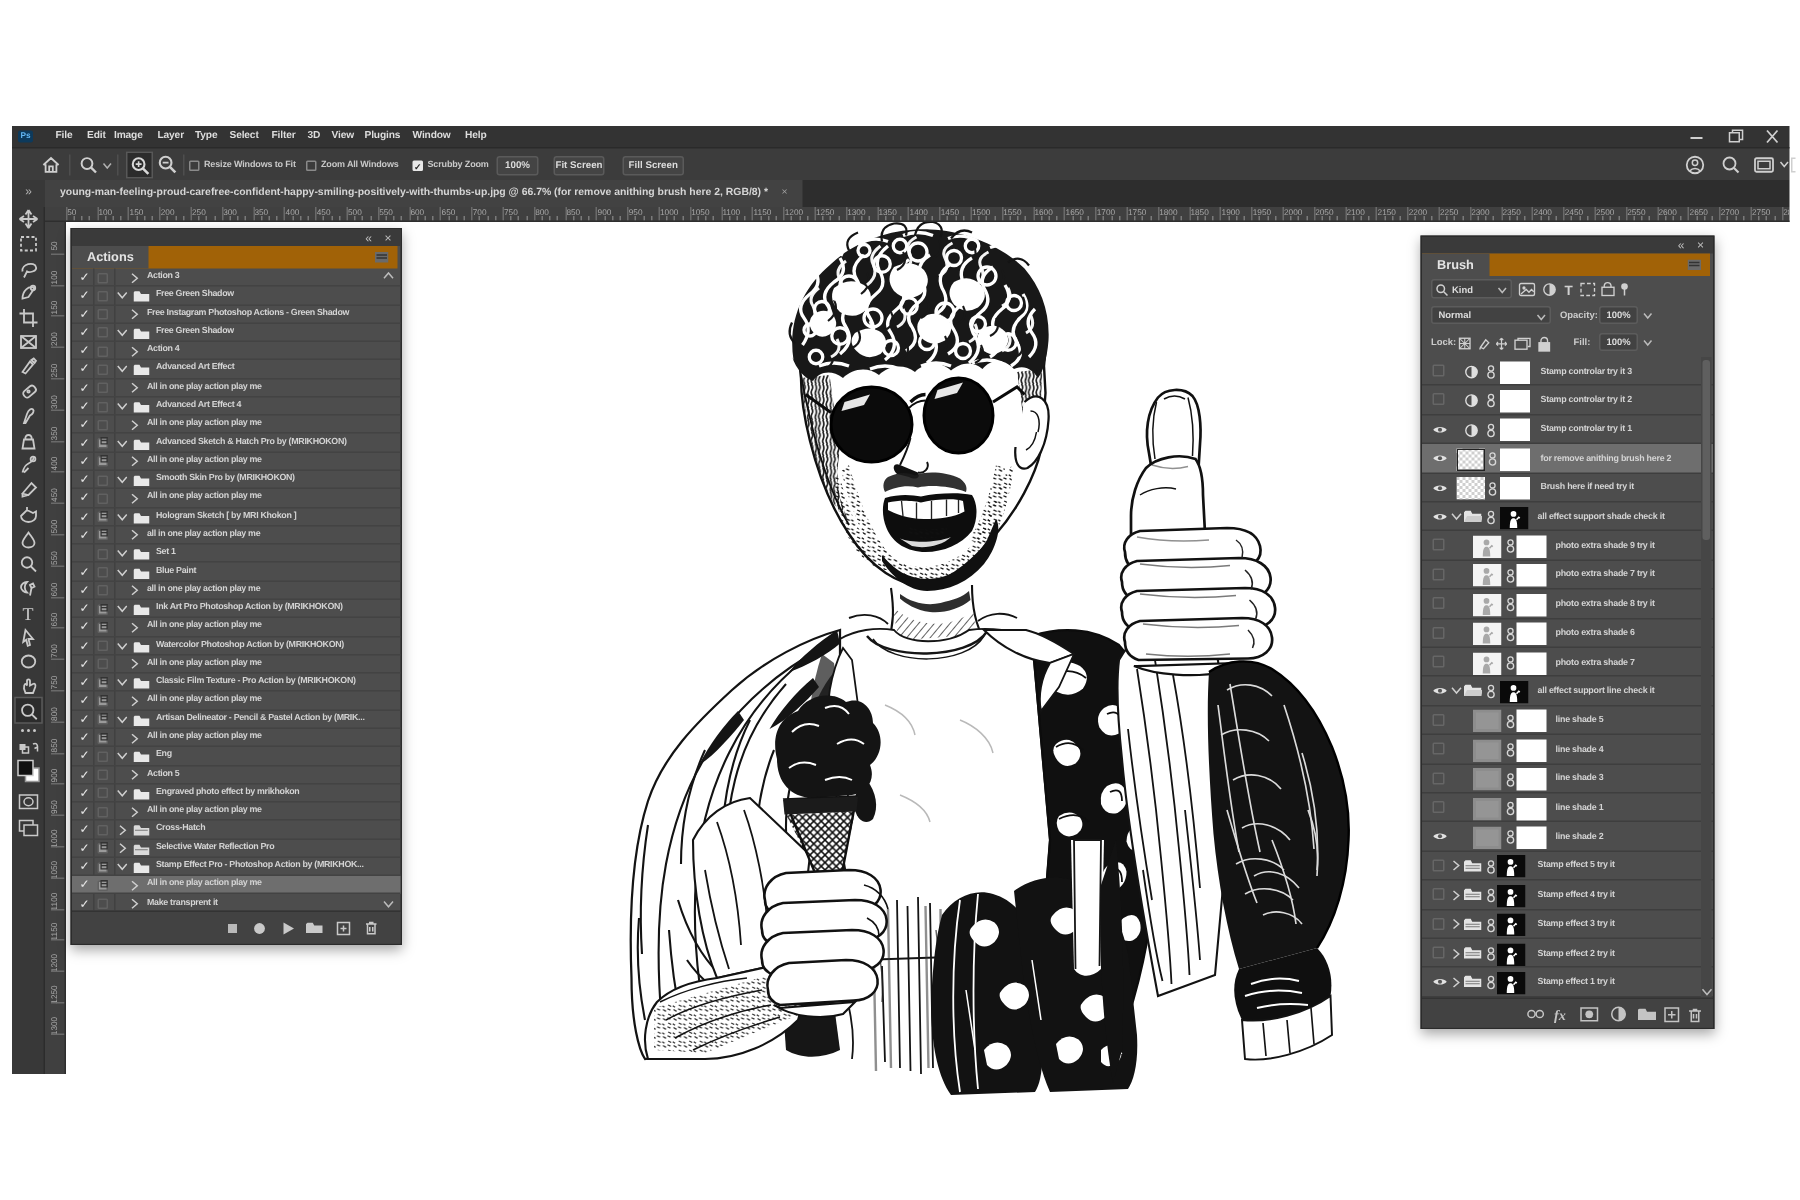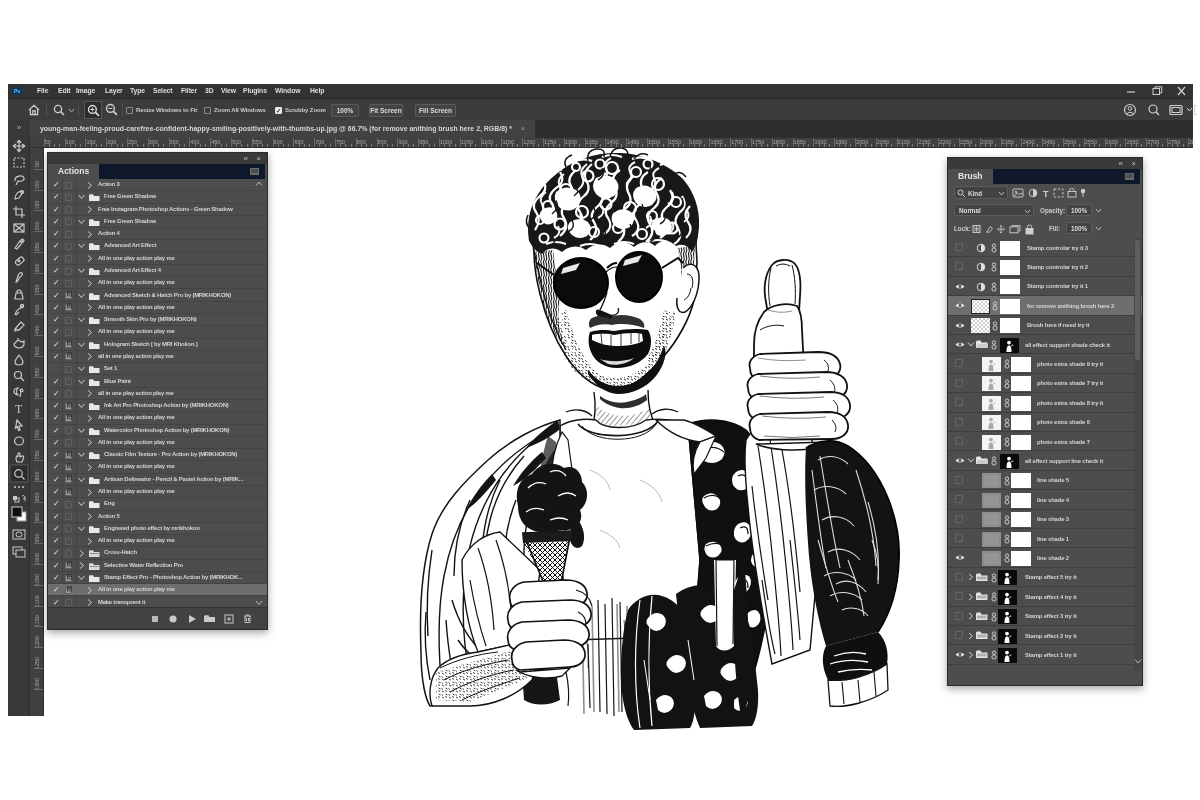--- a/index.html
+++ b/index.html
@@ -45,21 +45,21 @@
     transform:rotate(-90deg); transform-origin:center; width:22px; text-align:center; }
   .vtickb { position:absolute; right:0; height:1px; width:9px; background:#6a6a6a; }
   
   #toolbar { left:8px; top:138px; width:22px; height:578px; background:#383838;
     border-right:1px solid #2c2c2c; }
   
   .panel { position:absolute; background:#4d4d4d; border:1px solid #2b2b2b;
     box-shadow:0 3px 8px rgba(0,0,0,.35); }
   .ptopbar { position:absolute; left:0; right:0; top:0; height:11px; background:#3a3a3a;
     color:#c0c0c0; font-size:8px; }
-  .ptabrow { position:absolute; left:0; right:2px; top:11px; height:15px; background:#0f172a; }
+  .ptabrow { position:absolute; left:0; right:2px; top:11px; height:15px; background:#a16207; }
   .ptab { position:absolute; left:0; top:0; height:15px; background:#4d4d4d; color:#e4e4e4;
     font-size:8.5px; font-weight:bold; line-height:15px; padding:0 10px; }
   .prow { position:absolute; left:0; right:0; border-bottom:1px solid #434343;
     color:#d4d4d4; font-size:8.5px; }
 </style>
 </head>
 <body>
 
 <div class="abs" id="menubar">
   <div id="pslogo">Ps</div>
@@ -1673,13 +1673,28 @@
         <path d="M11 8.5 L12.5 6.8 L13.2 7.4" stroke="#fff" stroke-width="1" fill="none"></path>
       </svg>
       <span style="position:absolute;left:77px;top:6.5px;font-size:5.9px;font-weight:bold;letter-spacing:-0.15px">Stamp effect 1 try it</span>
     </div>
     <div style="position:absolute;right:1px;top:80px;width:7px;height:433px;background:#464646">
       <div style="position:absolute;left:1px;top:2px;width:5px;height:120px;background:#5f5f5f;border-radius:2px"></div>
       <svg style="position:absolute;left:0px;top:420px" width="8" height="7">
         <path d="M1 1.5 L4 5 L7 1.5" fill="none" stroke="#bbb"></path>
       </svg>
     </div>
+    <div style="position:absolute;left:0;right:0;bottom:0;height:20px;background:#424242;border-top:1px solid #333"><svg width="196" height="20">
+        <g fill="none" stroke="#c4c4c4">
+          <circle cx="73" cy="10" r="2.4"></circle>
+          <circle cx="78.5" cy="10" r="2.4"></circle>
+        </g>
+        <text x="88" y="14" font-size="9.5" font-style="italic" font-weight="bold" fill="#c4c4c4" font-family="Liberation Serif">fx</text>
+        <rect x="106" y="6" width="11" height="8.5" fill="none" stroke="#c4c4c4"></rect>
+        <circle cx="111.5" cy="10.2" r="2.6" fill="#c4c4c4"></circle>
+        <circle cx="131" cy="10" r="4.5" fill="none" stroke="#c4c4c4"></circle>
+        <path d="M131 5.5 A4.5 4.5 0 0 1 131 14.5 Z" fill="#c4c4c4"></path>
+        <path d="M144 7 L144 14 L156 14 L156 8.5 L150 8.5 L149 6.5 L145 6.5 Z" fill="#c4c4c4"></path>
+        <rect x="162" y="6" width="9" height="9" fill="none" stroke="#c4c4c4"></rect>
+        <path d="M166.5 8 V13 M164 10.5 H169" stroke="#c4c4c4"></path>
+        <path d="M178 8 H186 M179.5 8 V15 H184.5 V8 M180.5 7 H183.5 M181 10 V13 M183 10 V13" stroke="#c4c4c4" fill="none"></path>
+      </svg></div>
   </div>
 
 </body></html>

